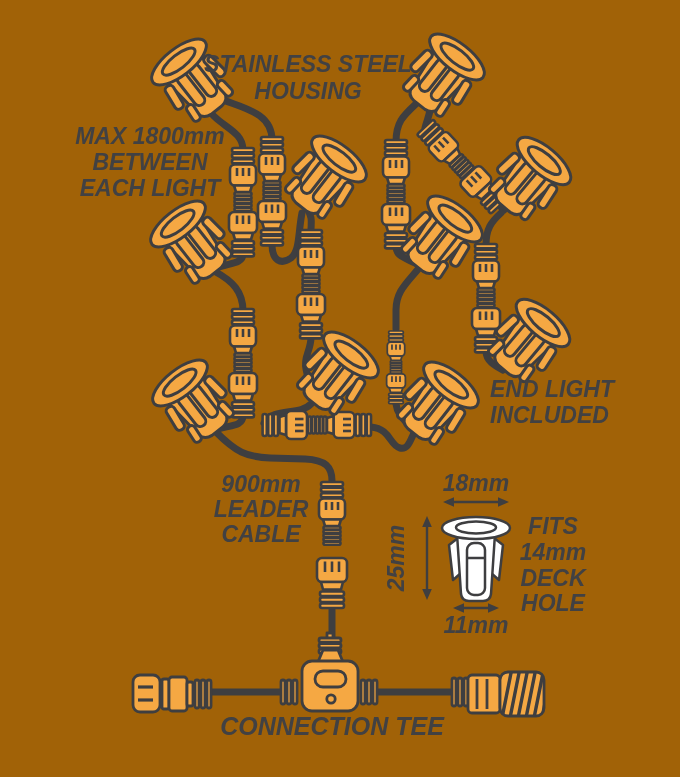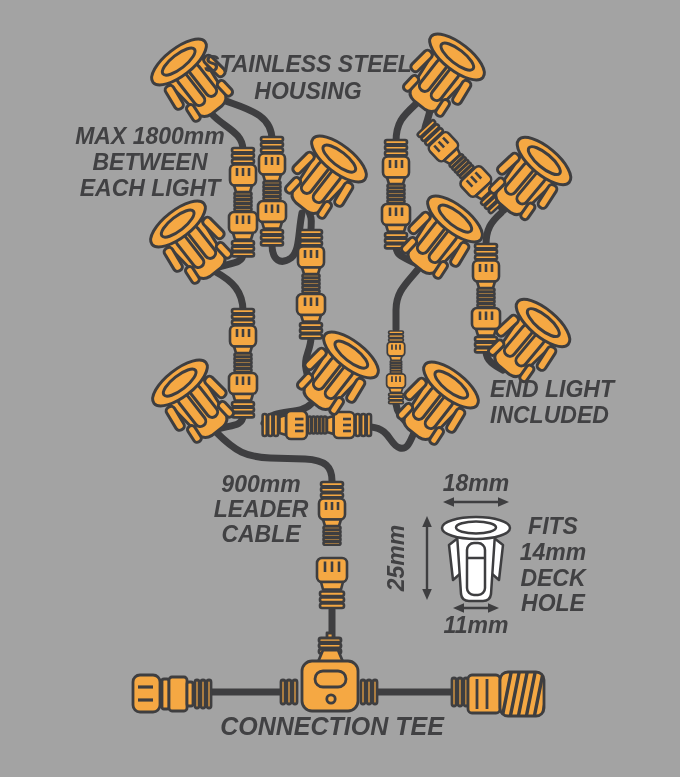--- a/index.html
+++ b/index.html
@@ -1,16 +1,16 @@
 <!DOCTYPE html>
 <html><head>
 <meta charset="utf-8">
 <style>
   html,body{margin:0;padding:0;background:#ffffff;}
-  .stage{position:relative;width:680px;height:777px;background:#a3a3a3;overflow:hidden;
+  .stage{position:relative;width:680px;height:777px;background:#a16207;overflow:hidden;
          font-family:"Liberation Sans","DejaVu Sans",sans-serif;}
   svg{display:block;}
   .cable{fill:none;stroke:#3E3E40;stroke-width:7;stroke-linecap:round;}
   .lbl{font-family:"Liberation Sans","DejaVu Sans",sans-serif;
        font-style:italic;font-weight:bold;font-size:23px;fill:#414143;}
   .lbl-big{font-size:25px;}
   .dimline{stroke:#3E3E40;stroke-width:2.4;fill:none;}
   .dimhead{fill:#3E3E40;stroke:none;}
 </style>
 </head>

